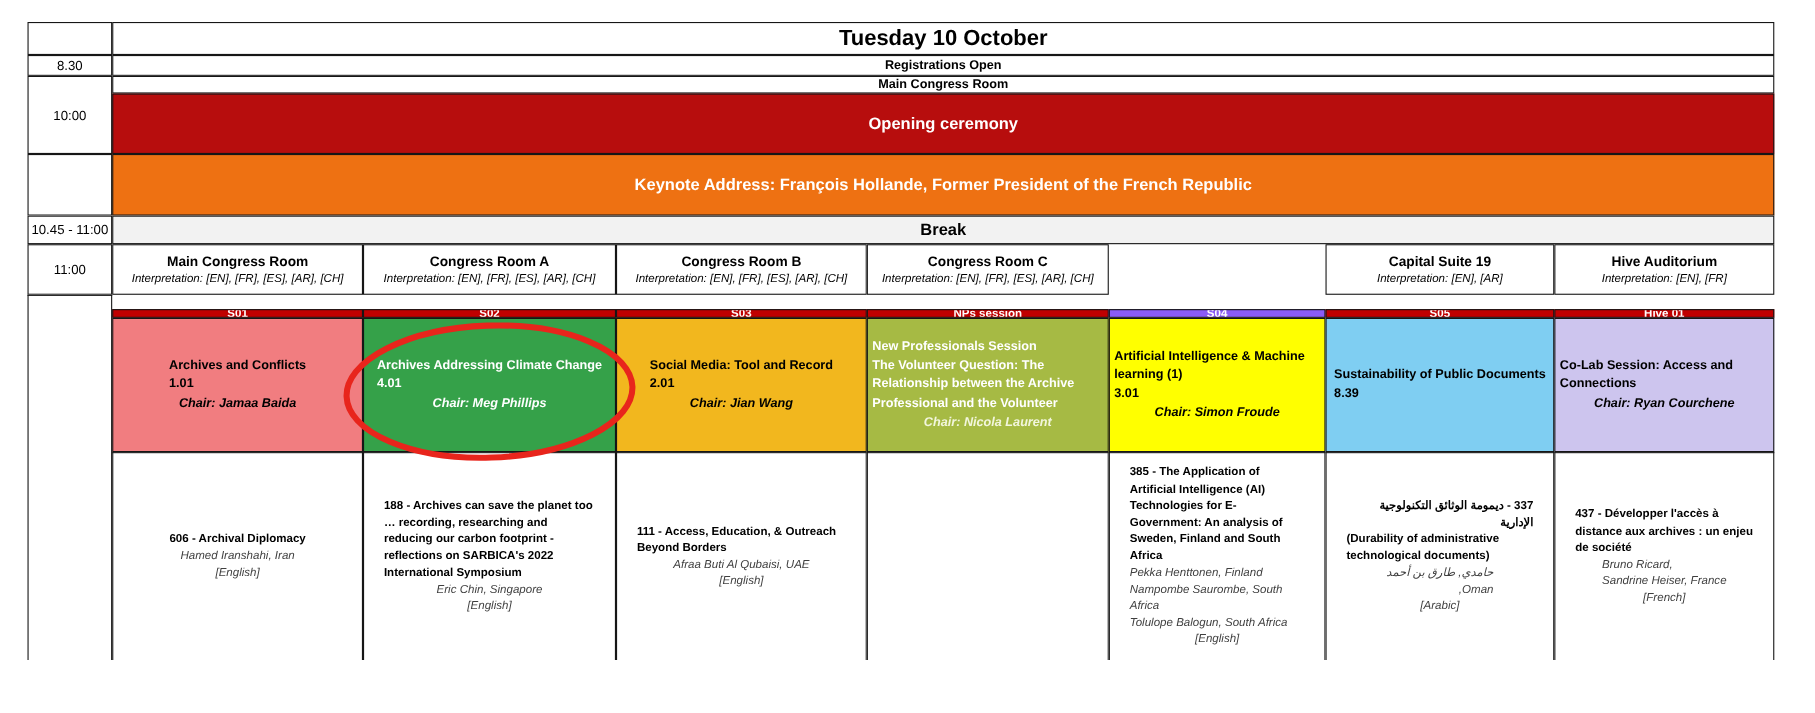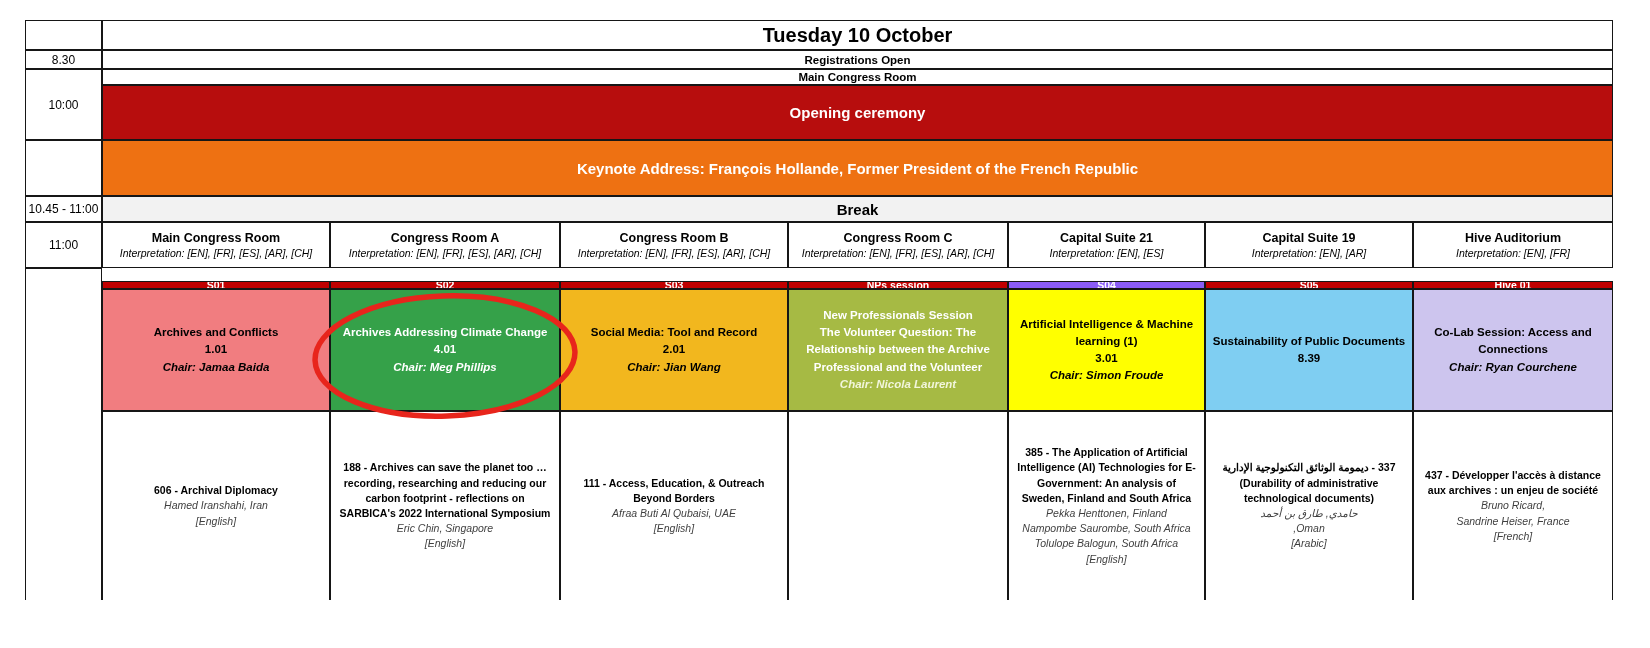--- a/index.html
+++ b/index.html
@@ -10,21 +10,21 @@
   }
   .tbl{
     position:absolute;left:25px;top:20px;
     display:grid;
     grid-template-columns:77px 228px 230px 228px 220px 197px 208px 200px;
     grid-template-rows:30px 19px 16px 55px 56px 26px 46px 21px 122px 189px;
   }
   .cell{
     border:1.5px solid #161616;background:#fff;
     display:flex;flex-direction:column;align-items:center;justify-content:center;
-    text-align:center;min-width:0;min-height:0;overflow:hidden;
+    min-width:0;min-height:0;overflow:hidden;
   }
   
   .ct{grid-column:1}.c1{grid-column:2}.c2{grid-column:3}.c3{grid-column:4}
   .c4{grid-column:5}.c5{grid-column:6}.c6{grid-column:7}.c7{grid-column:8}
   .call{grid-column:2/9}
   
   .r1{grid-row:1}.r2{grid-row:2}.r3{grid-row:3}.r4{grid-row:4}.r5{grid-row:5}
   .r6{grid-row:6}.r7{grid-row:7}.r8{grid-row:8}.r9{grid-row:9}.r10{grid-row:10}
   .rspan34{grid-row:3/5}.rspan810{grid-row:8/11}
   .open-bottom{border-bottom:none;}
@@ -33,21 +33,21 @@
   .t-time{font-size:12px;}
   .t-bold-sm{font-size:11.5px;font-weight:700;}
   .banner{font-size:15px;font-weight:700;}
   .room{padding:2px;}
   .room-name{font-size:12.5px;font-weight:700;line-height:1.35;}
   .interp{font-size:10.5px;font-style:italic;line-height:1.3;}
   .code{font-size:10.5px;font-weight:700;margin-top:13px;}
   .session{padding:4px;font-size:11.5px;font-weight:700;line-height:1.5;}
   .s-title{white-space:pre-line;}
   .s-chair{font-weight:700;font-style:italic;}
-  .paper{padding:4px 6px;font-size:10.5px;line-height:1.45;}
+  .paper{padding:4px 18px;font-size:10.5px;line-height:1.45;}
   .p-title{font-weight:700;}
   .p-sub{font-weight:700;}
   .p-authors{font-style:italic;color:#3f3f3f;white-space:pre-line;}
   .p-lang{font-style:italic;color:#3f3f3f;}
   .overlay{position:absolute;left:0;top:0;pointer-events:none;}
 </style>
 </head>
 <body>
 
 <div class="tbl">
@@ -78,24 +78,20 @@
     <div class="room-name">Congress Room A</div>
     <div class="interp">Interpretation: [EN], [FR], [ES], [AR], [CH]</div>
   </div>
   <div class="cell c3 r7 room">
     <div class="room-name">Congress Room B</div>
     <div class="interp">Interpretation: [EN], [FR], [ES], [AR], [CH]</div>
   </div>
   <div class="cell c4 r7 room">
     <div class="room-name">Congress Room C</div>
     <div class="interp">Interpretation: [EN], [FR], [ES], [AR], [CH]</div>
-  </div>
-  <div class="cell c5 r7 room">
-    <div class="room-name">Capital Suite 21</div>
-    <div class="interp">Interpretation: [EN], [ES]</div>
   </div>
   <div class="cell c6 r7 room">
     <div class="room-name">Capital Suite 19</div>
     <div class="interp">Interpretation: [EN], [AR]</div>
   </div>
   <div class="cell c7 r7 room">
     <div class="room-name">Hive Auditorium</div>
     <div class="interp">Interpretation: [EN], [FR]</div>
   </div>
 

